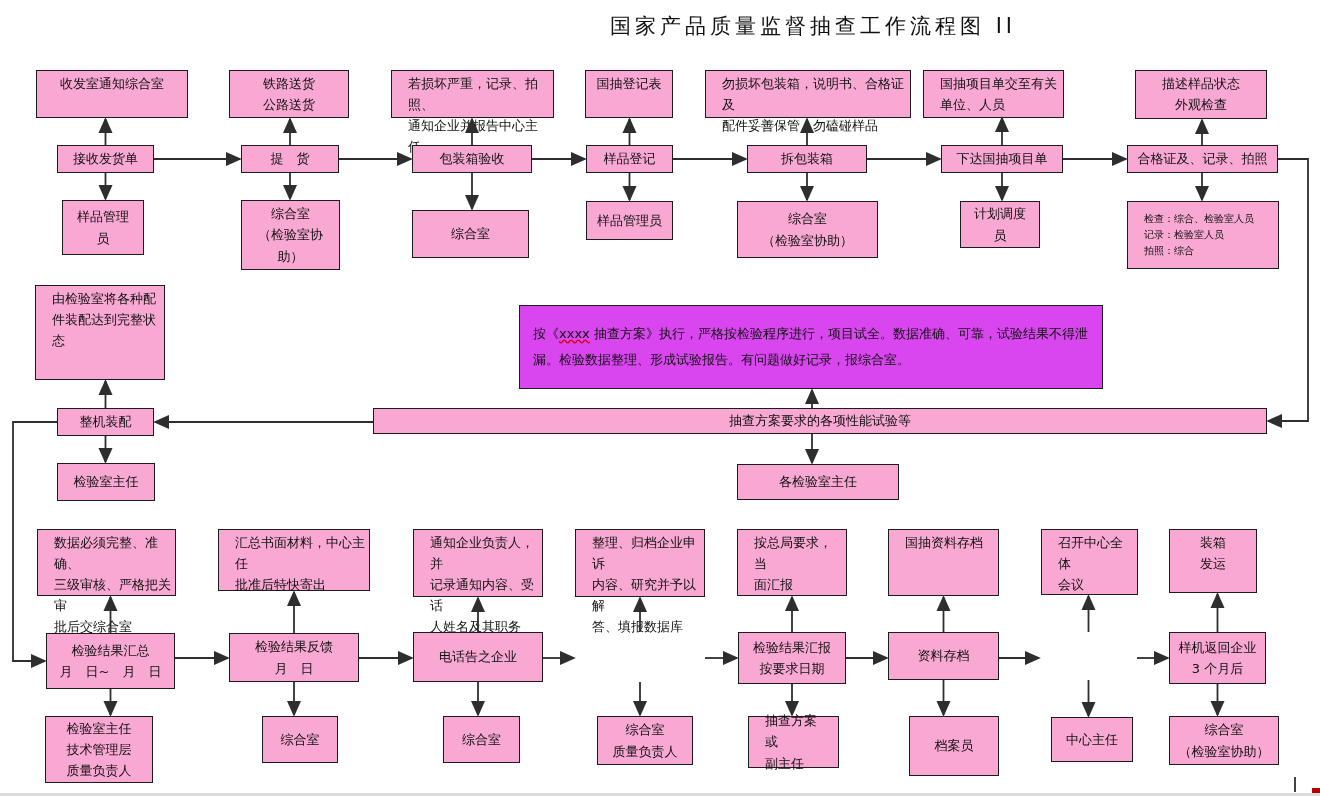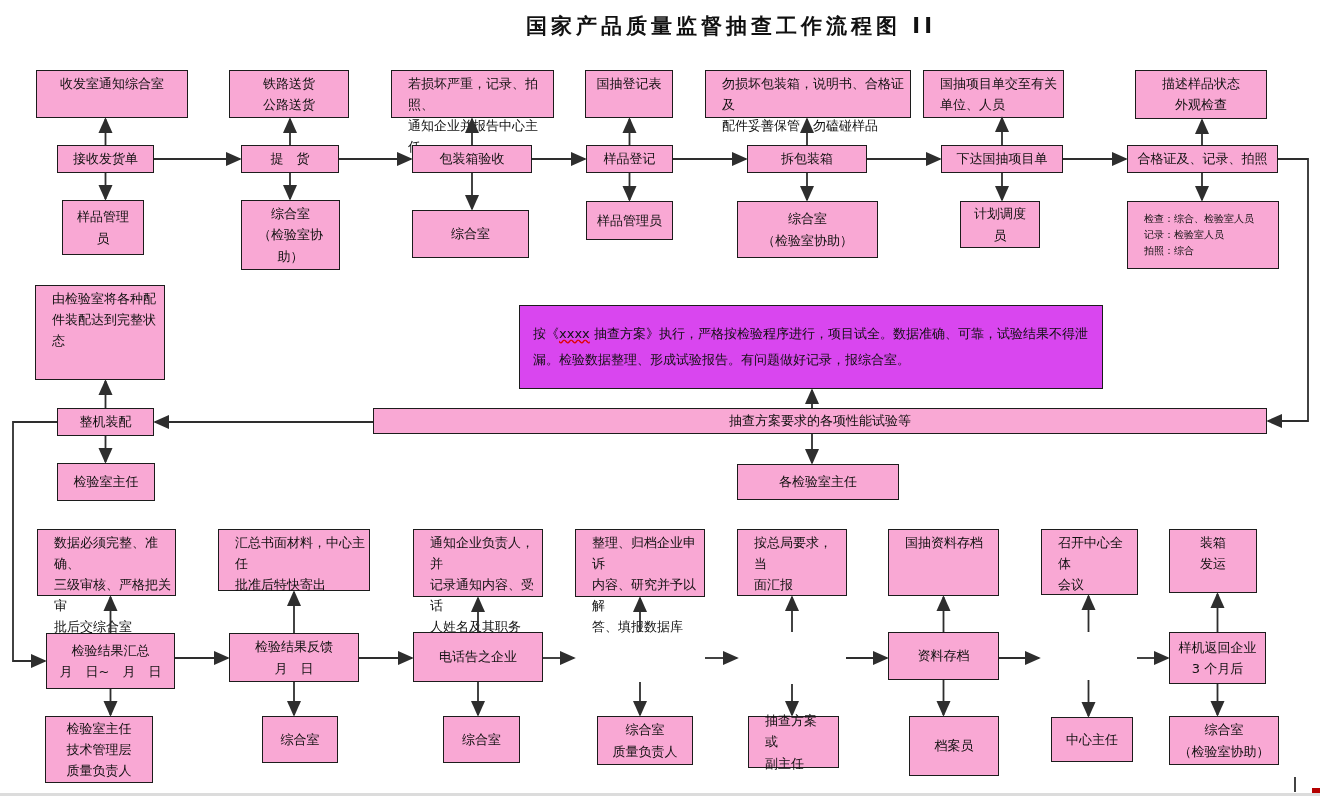--- a/index.html
+++ b/index.html
@@ -1,19 +1,19 @@
 <!DOCTYPE html>
 <html><head>
 <meta charset="utf-8">
 <style>
   html,body{margin:0;padding:0;background:#fff;}
   #stage{position:relative;width:1320px;height:796px;background:#fff;overflow:hidden;
          font-family:"DejaVu Sans",sans-serif;color:#111;}
-  #title{position:absolute;left:731px;top:12px;transform:translateX(-50%);
-         font-size:21px;font-weight:bold;letter-spacing:4px;white-space:nowrap;text-align:center;}
+  #title{position:absolute;left:813px;top:12px;transform:translateX(-50%);
+         font-size:21px;font-weight:normal;letter-spacing:4px;white-space:nowrap;text-align:center;}
   .box{position:absolute;border:1.5px solid #1c1c1c;background:#f9a8d4;box-sizing:border-box;
        display:flex;align-items:center;justify-content:center;text-align:center;
        font-size:13px;line-height:1.62;white-space:pre-line;}
   .va-top{align-items:flex-start;padding-top:2px;}
   .ha-left{justify-content:flex-start;text-align:left;padding-left:16px;padding-right:4px;}
   .small{font-size:10px;}
   #plan-box{position:absolute;border:1.5px solid #1c1c1c;background:#d946ef;box-sizing:border-box;
        display:flex;align-items:center;font-size:13px;line-height:26px;padding:0 13px;text-align:left;}
   .squiggle{text-decoration-line:underline;text-decoration-style:wavy;text-decoration-color:#e00000;}
   svg{position:absolute;left:0;top:0;pointer-events:none;}
@@ -93,20 +93,22 @@
   <div class="box va-top ha-left" style="left:1041px;top:529px;width:97px;height:66px">召开中心全体
 会议</div>
   <div class="box va-top" style="left:1169px;top:529px;width:88px;height:64px">装箱
 发运</div>
 
   <div class="box" style="left:46px;top:633px;width:129px;height:56px">检验结果汇总
 月　日~　月　日</div>
   <div class="box" style="left:229px;top:633px;width:130px;height:49px">检验结果反馈
 月　日</div>
   <div class="box" style="left:413px;top:632px;width:130px;height:50px">电话告之企业</div>
+  <div class="box" style="left:738px;top:632px;width:108px;height:52px">检验结果汇报
+按要求日期</div>
   <div class="box" style="left:888px;top:632px;width:111px;height:48px">资料存档</div>
   <div class="box" style="left:1169px;top:632px;width:97px;height:52px">样机返回企业
 3 个月后</div>
 
   <div class="box" style="left:45px;top:716px;width:108px;height:67px">检验室主任
 技术管理层
 质量负责人</div>
   <div class="box" style="left:262px;top:716px;width:76px;height:47px">综合室</div>
   <div class="box" style="left:443px;top:716px;width:77px;height:47px">综合室</div>
   <div class="box" style="left:597px;top:716px;width:96px;height:49px">综合室

